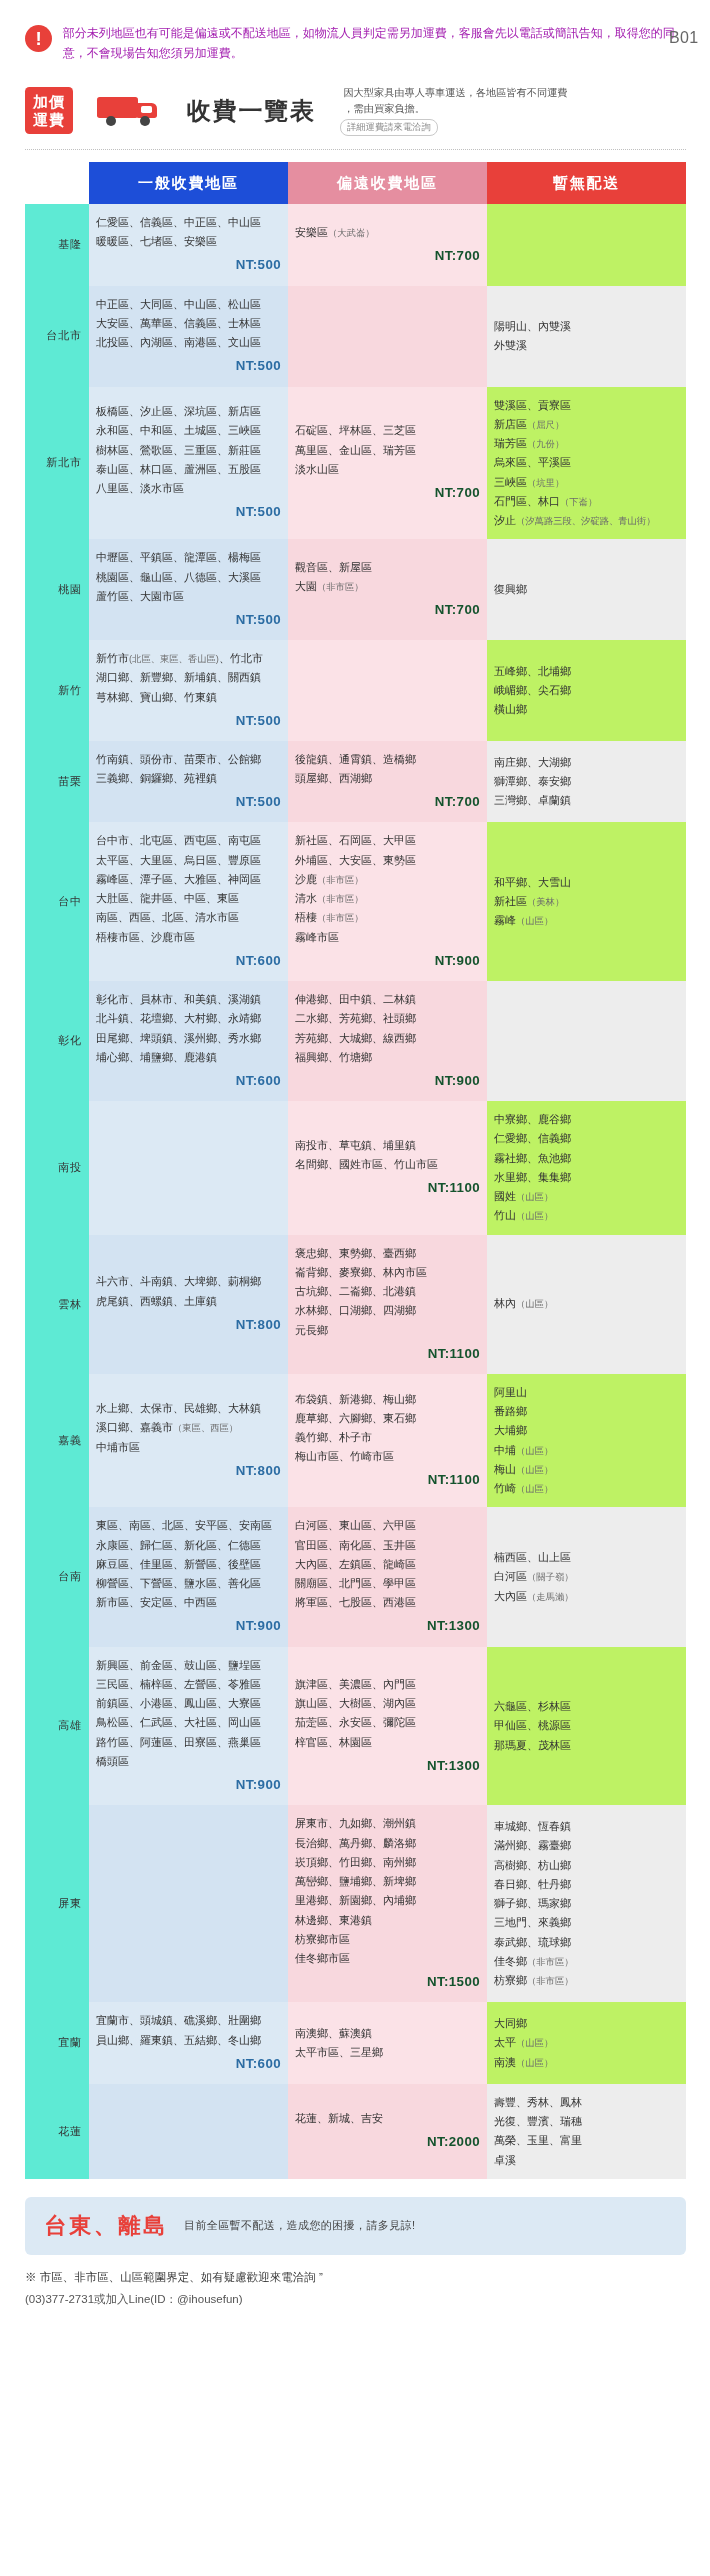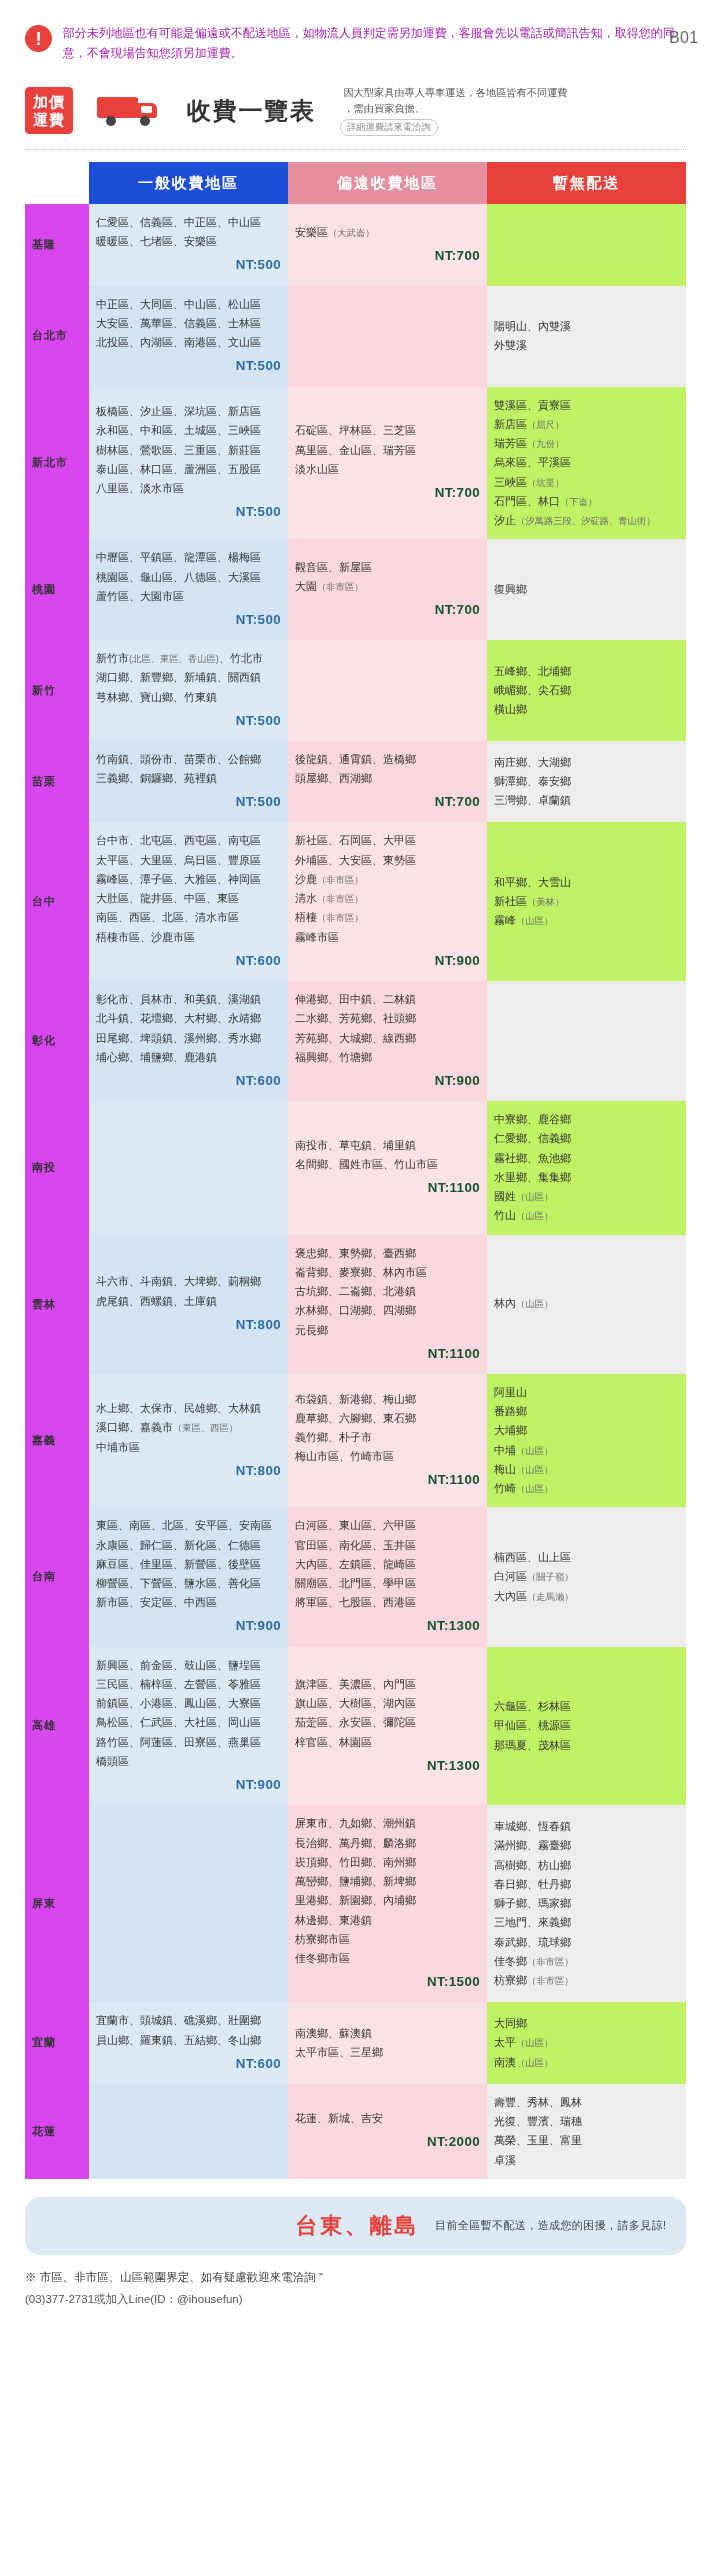--- a/index.html
+++ b/index.html
@@ -142,26 +142,26 @@
 
   table.fee td {
     vertical-align: middle;
     font-size: 11px;
     line-height: 1.75;
     padding: 9px 7px;
     color: #333;
   }
   td.region {
     width: 64px;
-    text-align: left;
+    text-align: right;
     font-size: 22px;
-    font-weight: bold;
+    font-weight: normal;
     letter-spacing: 0.9px;
     color: #3b3b3b;
-    background: #d946ef;
+    background: #5eead4;
     padding: 7px 1.8px;
   }
   td.col-normal { background: #dce9f4; }
   td.col-remote { background: #fbe2e7; }
   td.col-none   { background: #bef264; }
 
   tr.band-alt td.col-normal { background: #d3e3f2; }
   tr.band-alt td.col-remote { background: #f8d8de; }
   tr.band-alt td.col-none   { background: #ededed; }
 
@@ -176,26 +176,25 @@
     margin-top: 1.8px;
   }
   .price.blue { color: #2b6ca3; }
   .price.red  { color: #14532d; }
   .sub { font-size: 9.3px; color: #6b6b6b; }
 
   
   .footer-bar {
     margin: 18px 25px 0 25px;
     background: #dce9f4;
-    border-radius: 15px;
+    border-radius: 6px;
     padding: 14px 19.5px;
     display: flex;
     align-items: center;
     gap: 16px;
-    justify-content: flex-end;
   }
   .footer-title {
     font-size: 22px;
     font-weight: bold;
     color: #e8403a;
     letter-spacing: 2.7px;
     white-space: nowrap;
   }
   .footer-desc {
     font-size: 11px;

